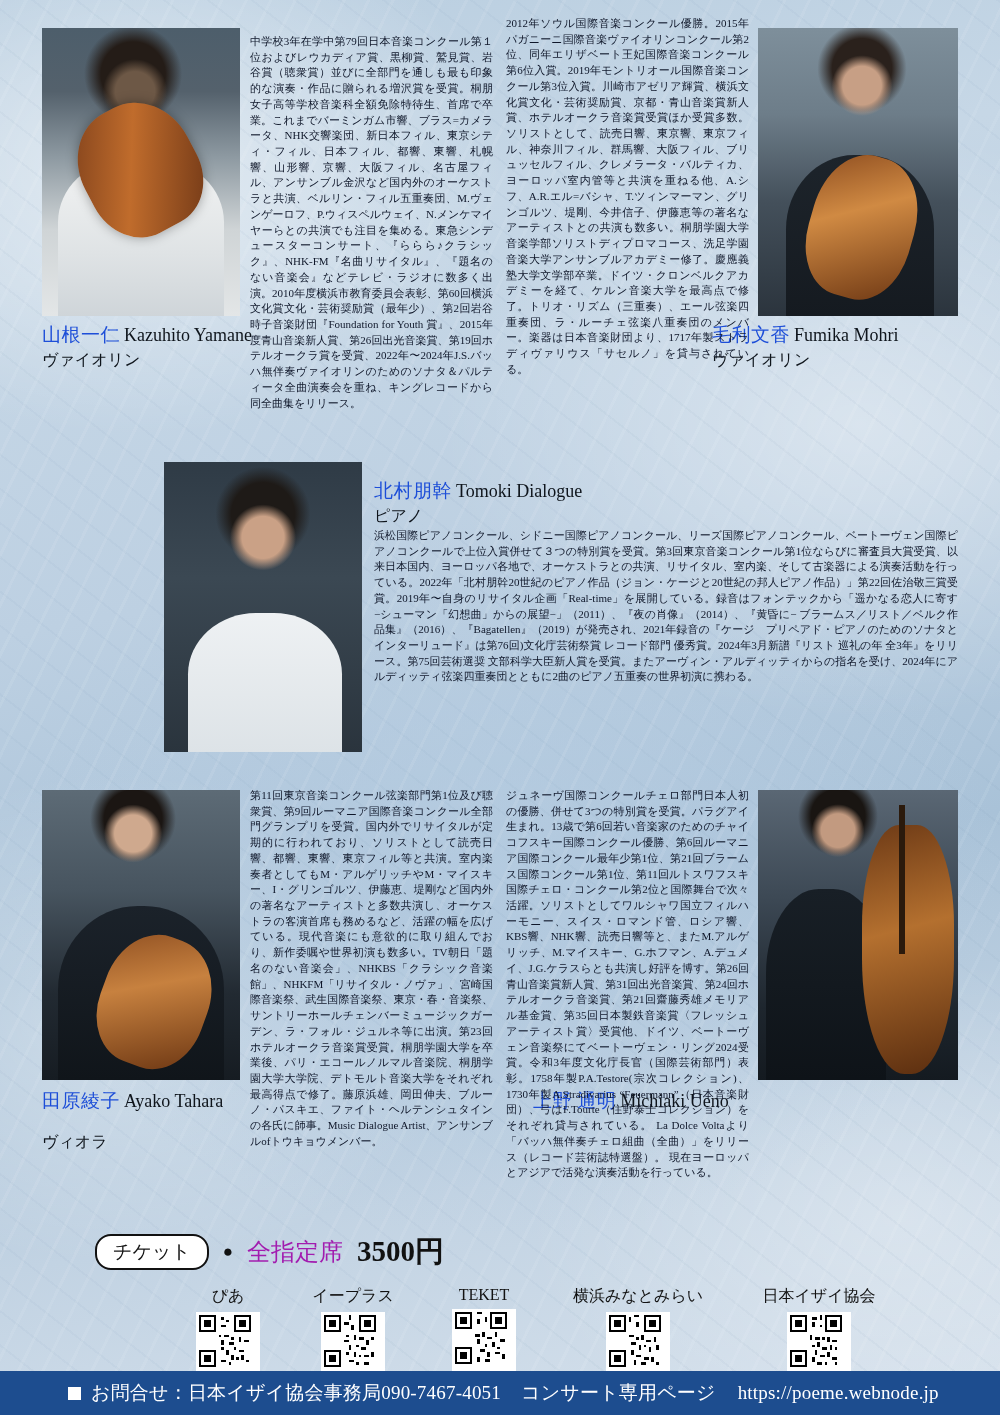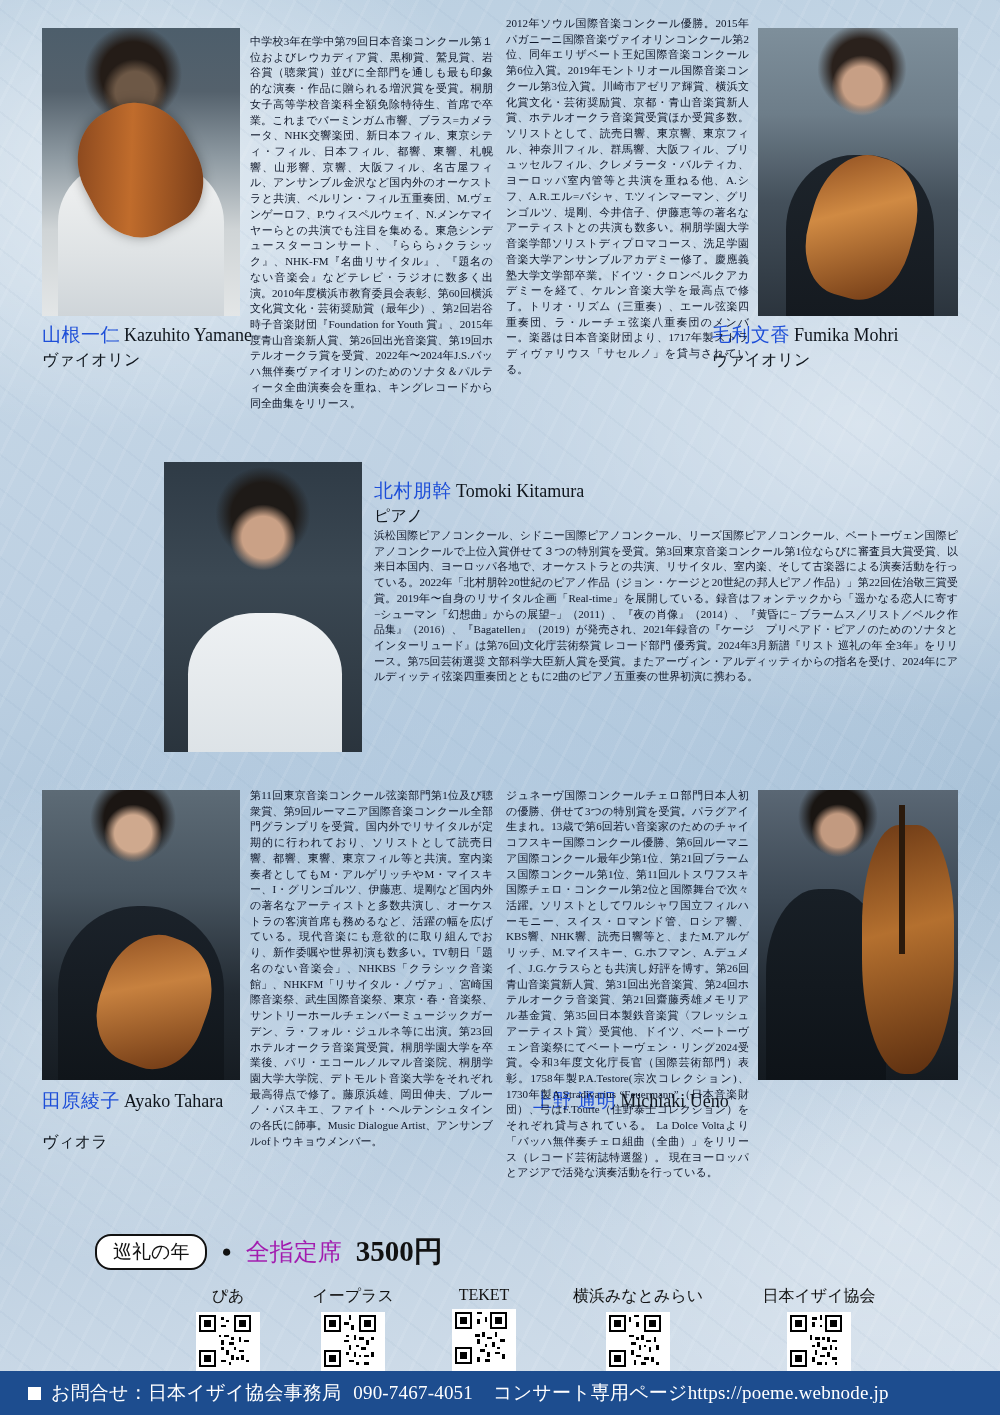--- a/index.html
+++ b/index.html
@@ -135,21 +135,21 @@
   }
   .seat{font-size:24px;color:#a21caf;}
   .price{font-size:29px;font-weight:bold;color:#111;}
   .vendor{font-size:16px;color:#111;text-align:center;}
   .qr{width:58px;height:58px;background:#fff;padding:3px;}
   .qr svg{display:block;}
 
   .footer{
     position:absolute;left:0;right:0;bottom:0;height:44px;
     background:#1d4d8f;color:#fff;display:flex;align-items:center;
-    font-size:19px;letter-spacing:.2px;
+    font-size:19px;letter-spacing:.2px;padding-left:40px;
   }
   .footer .sq{width:13px;height:13px;background:#fff;display:inline-block;margin:0 10px 0 28px;}
   .footer .url{font-family:"Liberation Serif","DejaVu Serif",serif;}
 </style>
 </head>
 <body>
 
 <div class="bg"></div>
 
 <div class="page">
@@ -174,21 +174,21 @@
     <span class="name-en">Fumika Mohri</span>
     <div class="inst" style="margin-top:2px;">ヴァイオリン</div>
   </div>
   <div class="bio" style="position:absolute;left:506px;top:16px;width:243px;">2012年ソウル国際音楽コンクール優勝。2015年パガニーニ国際音楽ヴァイオリンコンクール第2位、同年エリザベート王妃国際音楽コンクール第6位入賞。2019年モントリオール国際音楽コンクール第3位入賞。川崎市アゼリア輝賞、横浜文化賞文化・芸術奨励賞、京都・青山音楽賞新人賞、ホテルオークラ音楽賞受賞ほか受賞多数。ソリストとして、読売日響、東京響、東京フィル、神奈川フィル、群馬響、大阪フィル、ブリュッセルフィル、クレメラータ・バルティカ、ヨーロッパ室内管等と共演を重ねる他、A.シフ、A.R.エル=バシャ、T.ツィンマーマン、グリンゴルツ、堤剛、今井信子、伊藤恵等の著名なアーティストとの共演も数多い。桐朋学園大学音楽学部ソリストディプロマコース、洗足学園音楽大学アンサンブルアカデミー修了。慶應義塾大学文学部卒業。ドイツ・クロンベルクアカデミーを経て、ケルン音楽大学を最高点で修了。トリオ・リズム（三重奏）、エール弦楽四重奏団、ラ・ルーチェ弦楽八重奏団のメンバー。楽器は日本音楽財団より、1717年製ストラディヴァリウス「サセルノ」を貸与されている。</div>
 
   <div class="photo p-kitamura" style="left:164px;top:462px;width:198px;height:290px;">
     <div class="inner"></div>
   </div>
   <div style="position:absolute;left:374px;top:478px;width:420px;">
     <span class="name-ja">北村朋幹</span>
-    <span class="name-en">Tomoki Kitamura</span>
+    <span class="name-en">Tomoki Dialogue</span>
     <div class="inst" style="margin-top:2px;">ピアノ</div>
   </div>
   <div class="bio" style="position:absolute;left:374px;top:528px;width:584px;">浜松国際ピアノコンクール、シドニー国際ピアノコンクール、リーズ国際ピアノコンクール、ベートーヴェン国際ピアノコンクールで上位入賞併せて３つの特別賞を受賞。第3回東京音楽コンクール第1位ならびに審査員大賞受賞、以来日本国内、ヨーロッパ各地で、オーケストラとの共演、リサイタル、室内楽、そして古楽器による演奏活動を行っている。2022年「北村朋幹20世紀のピアノ作品（ジョン・ケージと20世紀の邦人ピアノ作品）」第22回佐治敬三賞受賞。2019年〜自身のリサイタル企画「Real-time」を展開している。録音はフォンテックから「遥かなる恋人に寄す−シューマン「幻想曲」からの展望−」（2011）、『夜の肖像』（2014）、『黄昏に− ブラームス／リスト／ベルク作品集』（2016）、『Bagatellen』（2019）が発売され、2021年録音の『ケージ　プリペアド・ピアノのためのソナタとインターリュード』は第76回)文化庁芸術祭賞 レコード部門 優秀賞。2024年3月新譜『リスト 巡礼の年 全3年』をリリース。第75回芸術選奨 文部科学大臣新人賞を受賞。またアーヴィン・アルディッティからの指名を受け、2024年にアルディッティ弦楽四重奏団とともに2曲のピアノ五重奏の世界初演に携わる。</div>
 
   <div class="photo p-tahara" style="left:42px;top:790px;width:198px;height:290px;">
     <div class="inner"></div>
       <div class="vio"></div>
   </div>
   <div style="position:absolute;left:42px;top:1088px;width:230px;">
     <span class="name-ja">田原綾子</span>
@@ -202,21 +202,21 @@
       <div class="cello"></div>
   </div>
   <div style="position:absolute;left:506px;top:1088px;width:300px;margin-left:27px;">
     <span class="name-ja">上野 通明</span>
     <span class="name-en">Michiaki Ueno</span>
   </div>
   <div class="bio" style="position:absolute;left:506px;top:788px;width:243px;">ジュネーヴ国際コンクールチェロ部門日本人初の優勝、併せて3つの特別賞を受賞。パラグアイ生まれ。13歳で第6回若い音楽家のためのチャイコフスキー国際コンクール優勝、第6回ルーマニア国際コンクール最年少第1位、第21回ブラームス国際コンクール第1位、第11回ルトスワフスキ国際チェロ・コンクール第2位と国際舞台で次々活躍。ソリストとしてワルシャワ国立フィルハーモニー、スイス・ロマンド管、ロシア響、KBS響、NHK響、読売日響等と、またM.アルゲリッチ、M.マイスキー、G.ホフマン、A.デュメイ、J.G.ケラスらとも共演し好評を博す。第26回青山音楽賞新人賞、第31回出光音楽賞、第24回ホテルオークラ音楽賞、第21回齋藤秀雄メモリアル基金賞、第35回日本製鉄音楽賞〈フレッシュアーティスト賞〉受賞他、ドイツ、ベートーヴェン音楽祭にてベートーヴェン・リング2024受賞。令和3年度文化庁長官（国際芸術部門）表彰。1758年製P.A.Testore(宗次コレクション)、1730年製A.Stradivarius “Feuermann”（日本音楽財団）、弓はF.Tourte（住野泰士コレクション）をそれぞれ貸与されている。 La Dolce Voltaより「バッハ無伴奏チェロ組曲（全曲）」をリリース（レコード芸術誌特選盤）。 現在ヨーロッパとアジアで活発な演奏活動を行っている。</div>
 
   <div style="position:absolute;left:95px;top:1232px;width:820px;">
     <div style="display:flex;align-items:center;gap:14px;">
-      <span class="ticket-badge">巡礼の年</span>
+      <span class="ticket-badge">チケット</span>
       <span style="font-size:17px;color:#111;">●</span>
       <span class="seat">全指定席</span>
       <span class="price">3500円</span>
     </div>
 
     <div style="display:flex;gap:36px;margin-top:14px;margin-left:96px;">
 
       <div style="width:74px;">
         <div class="vendor">ぴあ</div>
         <div class="qr" style="margin:5px auto 0;">
@@ -416,18 +416,18 @@
           </svg>
         </div>
       </div>
 
     </div>
   </div>
 
   <div class="footer">
     <span class="sq"></span>
     <span>お問合せ：日本イザイ協会事務局</span>
-    <span style="margin-left:12px;">090-7467-4051</span>
+    <span style="">090-7467-4051</span>
     <span style="margin-left:20px;">コンサート専用ページ</span>
-    <span class="url" style="text-align:right;">https://poeme.webnode.jp</span>
+    <span class="url" style="margin-left:22px;text-align:right;">https://poeme.webnode.jp</span>
   </div>
 
 </div>
 
 </body></html>

